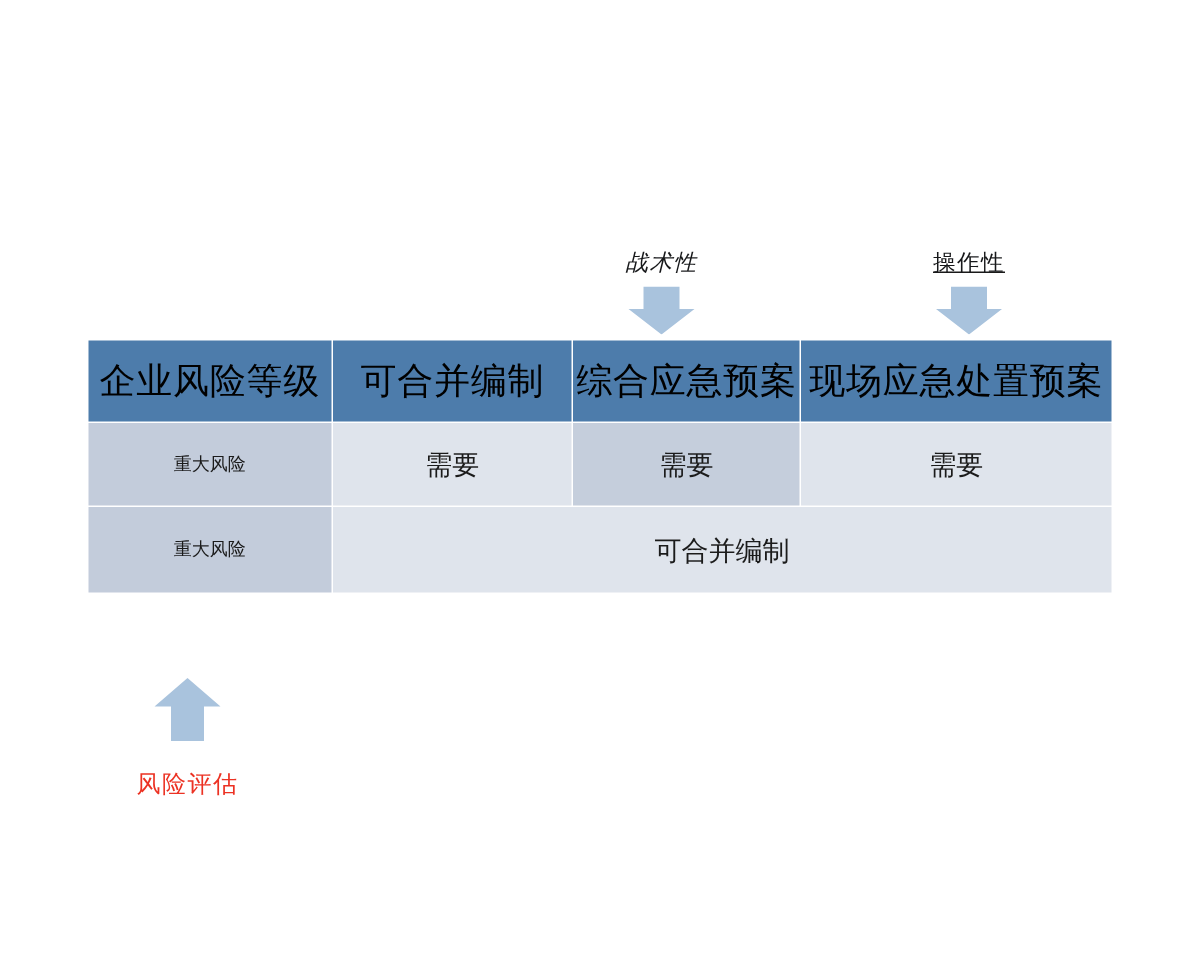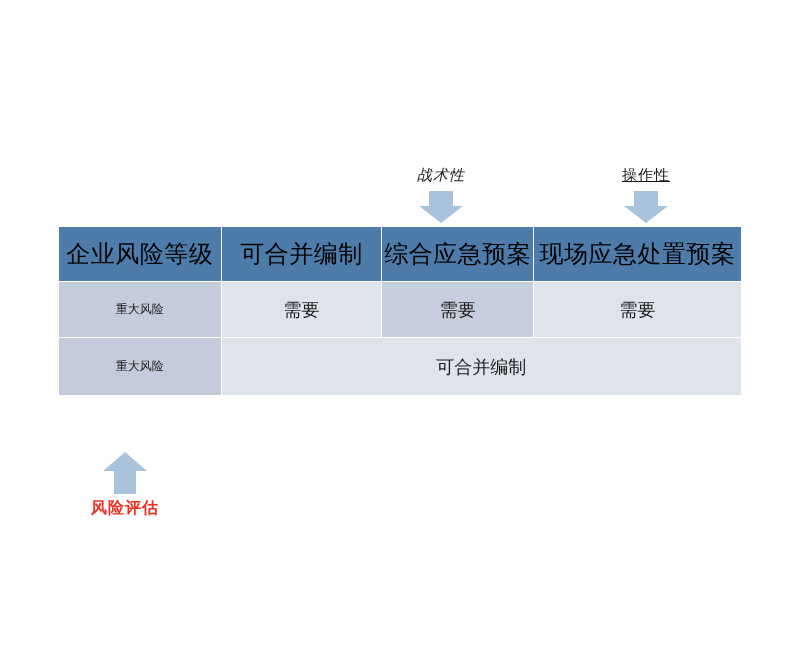--- a/index.html
+++ b/index.html
@@ -111,26 +111,26 @@
     top: 452px;
     width: 122px;
     text-align: center;
   }
   .annot-arrow-up {
     width: 122px;
     height: 42px;
     display: block;
   }
   .bottom-label {
-    margin-top: 4px;
+    margin-top: 19px;
     font-size: 16px;
     line-height: 20px;
     letter-spacing: 1px;
     color: #ec3223;
-    font-weight: 700;
+    font-weight: 400;
     white-space: nowrap;
   }
 </style>
 </head>
 <body>
 
 <div class="canvas">
 
 
   <div class="annot annot-2">

